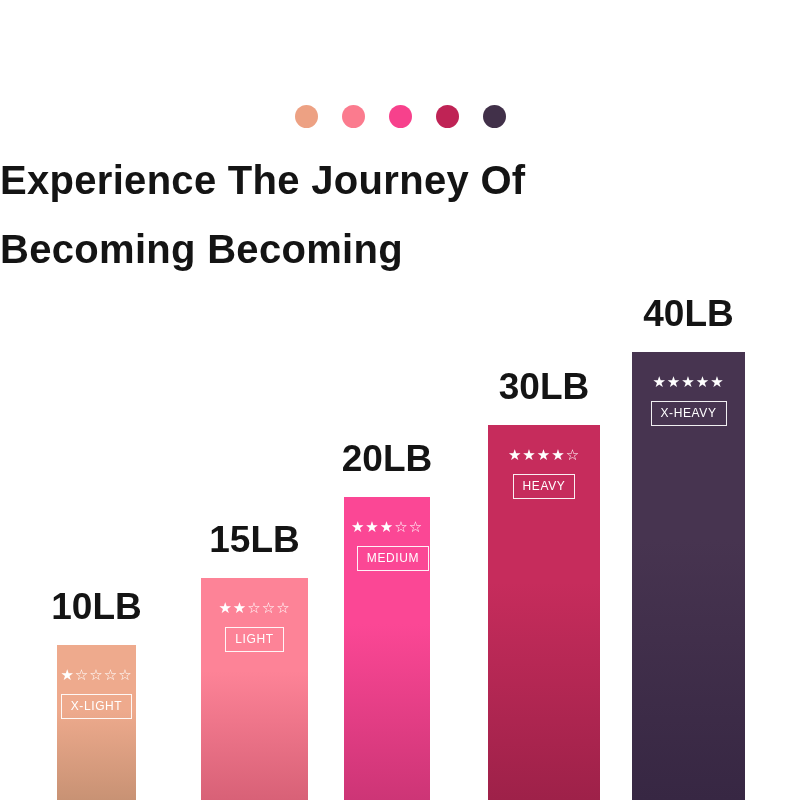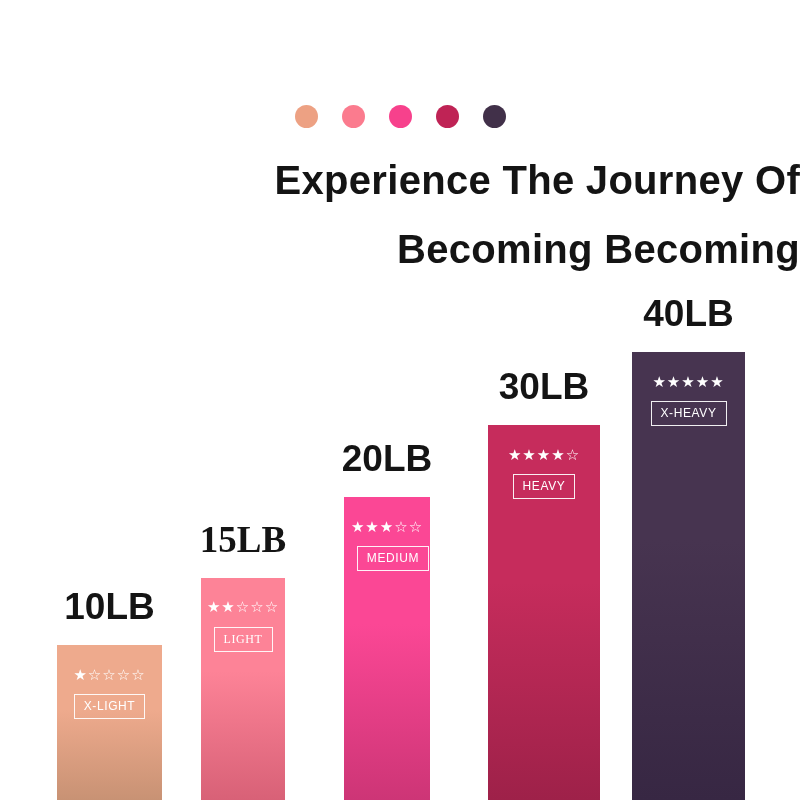--- a/index.html
+++ b/index.html
@@ -38,21 +38,21 @@
     height: 23px;
     border-radius: 50%;
   }
 
   
   #headline {
     position: absolute;
     top: 146px;
     left: 0;
     width: 800px;
-    text-align: right;
+    text-align: left;
     color: #141414;
     font-weight: bold;
     font-size: 40px;
     line-height: 69px;
     letter-spacing: 0.3px;
   }
   #headline .hl-line {
     display: block;
     white-space: nowrap;
   }
@@ -125,30 +125,30 @@
       <div class="dot" style="background: rgb(191, 35, 85);"></div>
       <div class="dot" style="background: rgb(65, 48, 73);"></div>
     </div>
 
   <div id="headline">
     <span class="hl-line">Experience The Journey Of</span>
     <span class="hl-line">Becoming Becoming</span>
   </div>
 
   <div id="chart">
-      <div class="bar-group" style="left: 57px; width: 105px; height: 155px;">
+      <div class="bar-group" style="left: 57px; width: 79px; height: 155px;">
         <div class="bar-value" style="top: -57px;">10LB</div>
         <div class="bar" style="height: 155px; background: linear-gradient(rgb(238, 170, 141) 0%, rgb(238, 170, 141) 42%, rgb(200, 146, 116) 100%);">
           <div class="bar-cap" style="padding-top: 22px;">
             <div class="stars">★☆☆☆☆</div>
             <div style="margin-top: 12px;"><span class="level-badge">X-LIGHT</span></div>
           </div>
         </div>
       </div>
-      <div class="bar-group" style="left: 201px; width: 84px; height: 222px; font-family: Liberation Serif, serif;">
+      <div class="bar-group" style="left: 201px; width: 107px; height: 222px;">
         <div class="bar-value" style="top: -57px;">15LB</div>
         <div class="bar" style="height: 222px; background: linear-gradient(rgb(253, 131, 151) 0%, rgb(253, 131, 151) 42%, rgb(216, 97, 119) 100%);">
           <div class="bar-cap" style="padding-top: 22px;">
             <div class="stars">★★☆☆☆</div>
             <div style="margin-top: 12px;"><span class="level-badge">LIGHT</span></div>
           </div>
         </div>
       </div>
       <div class="bar-group" style="left: 344px; width: 86px; height: 303px;">
         <div class="bar-value" style="top: -57px;">20LB</div>

